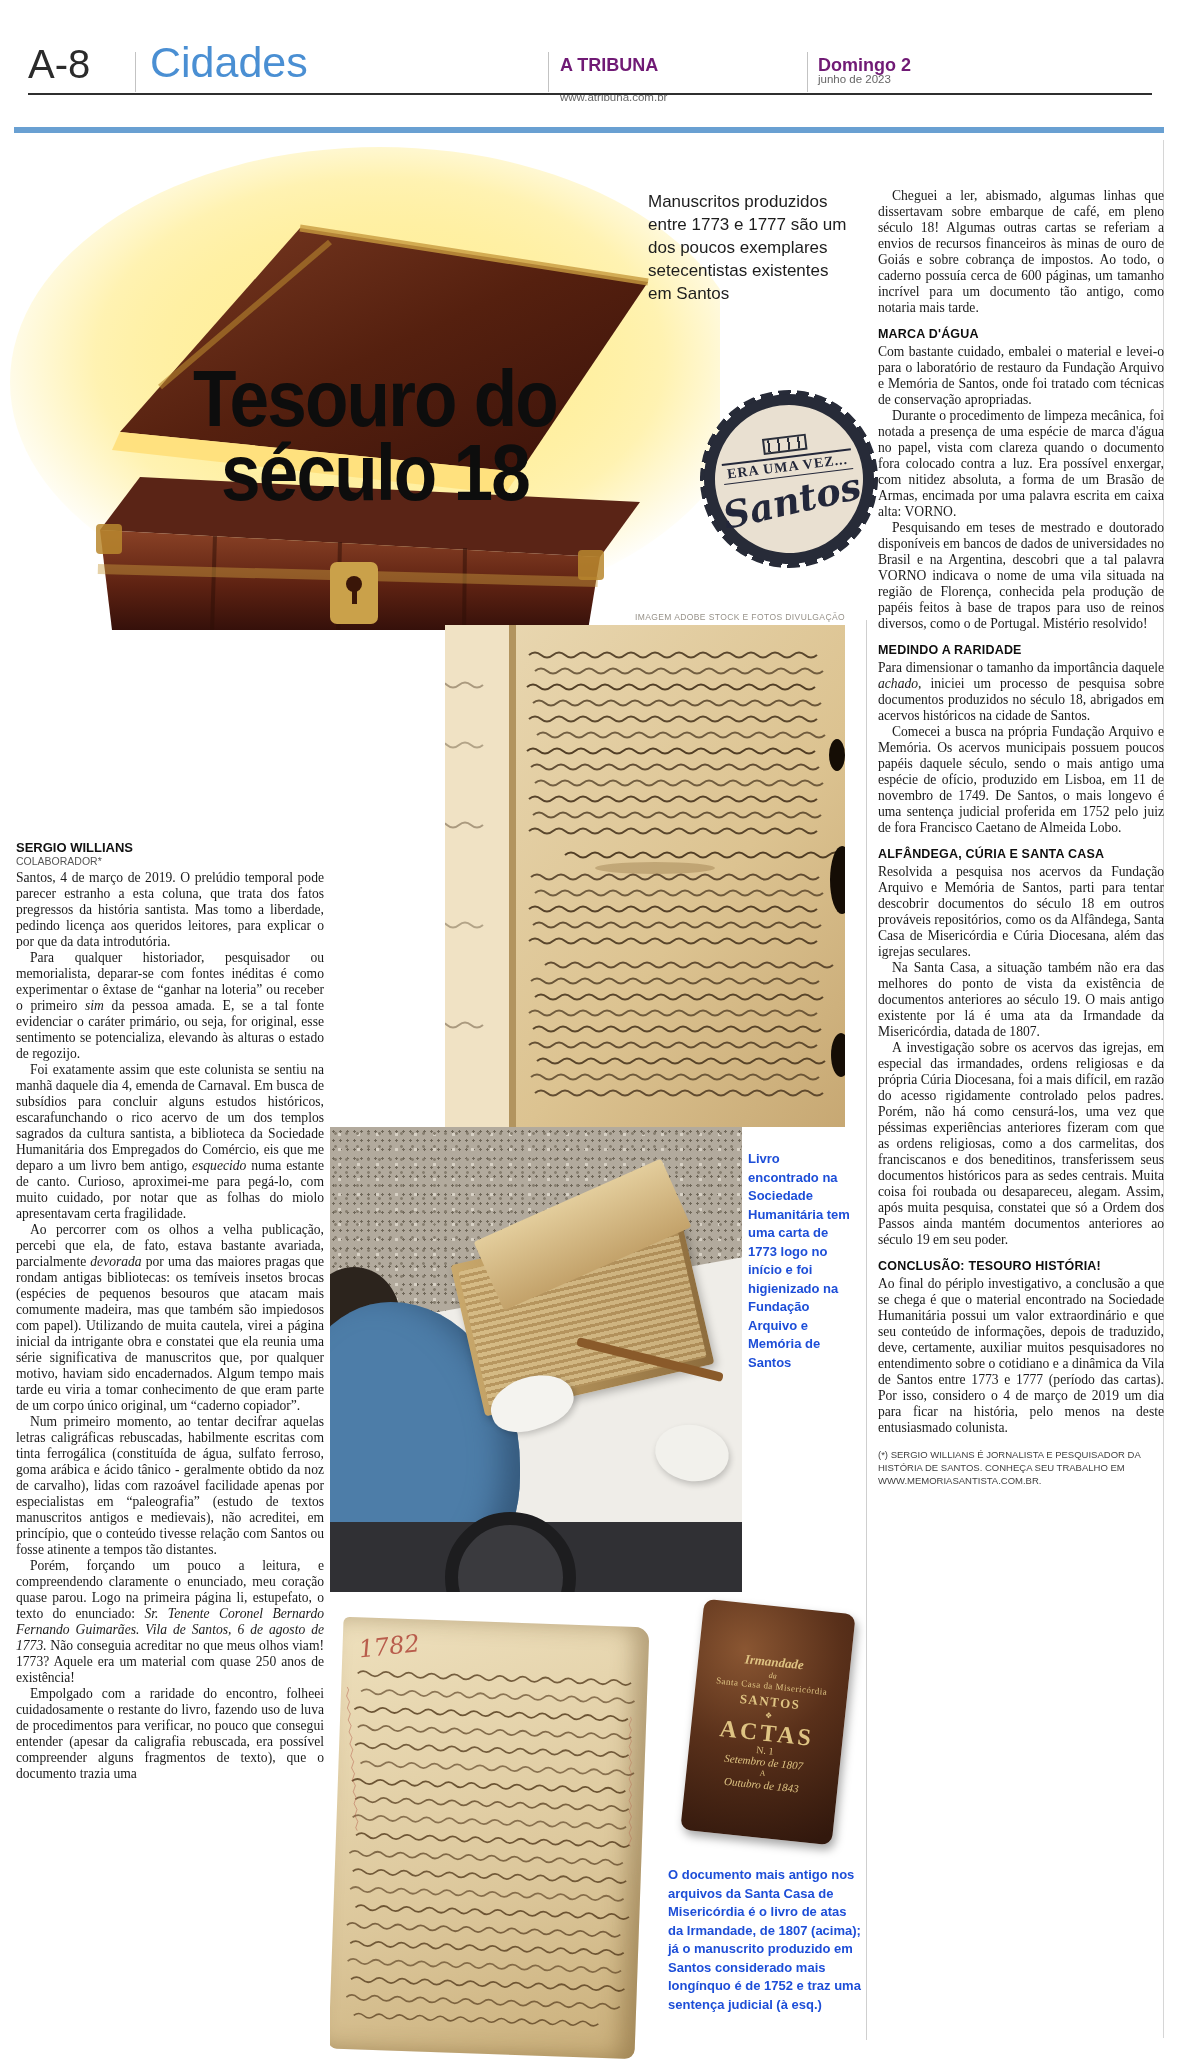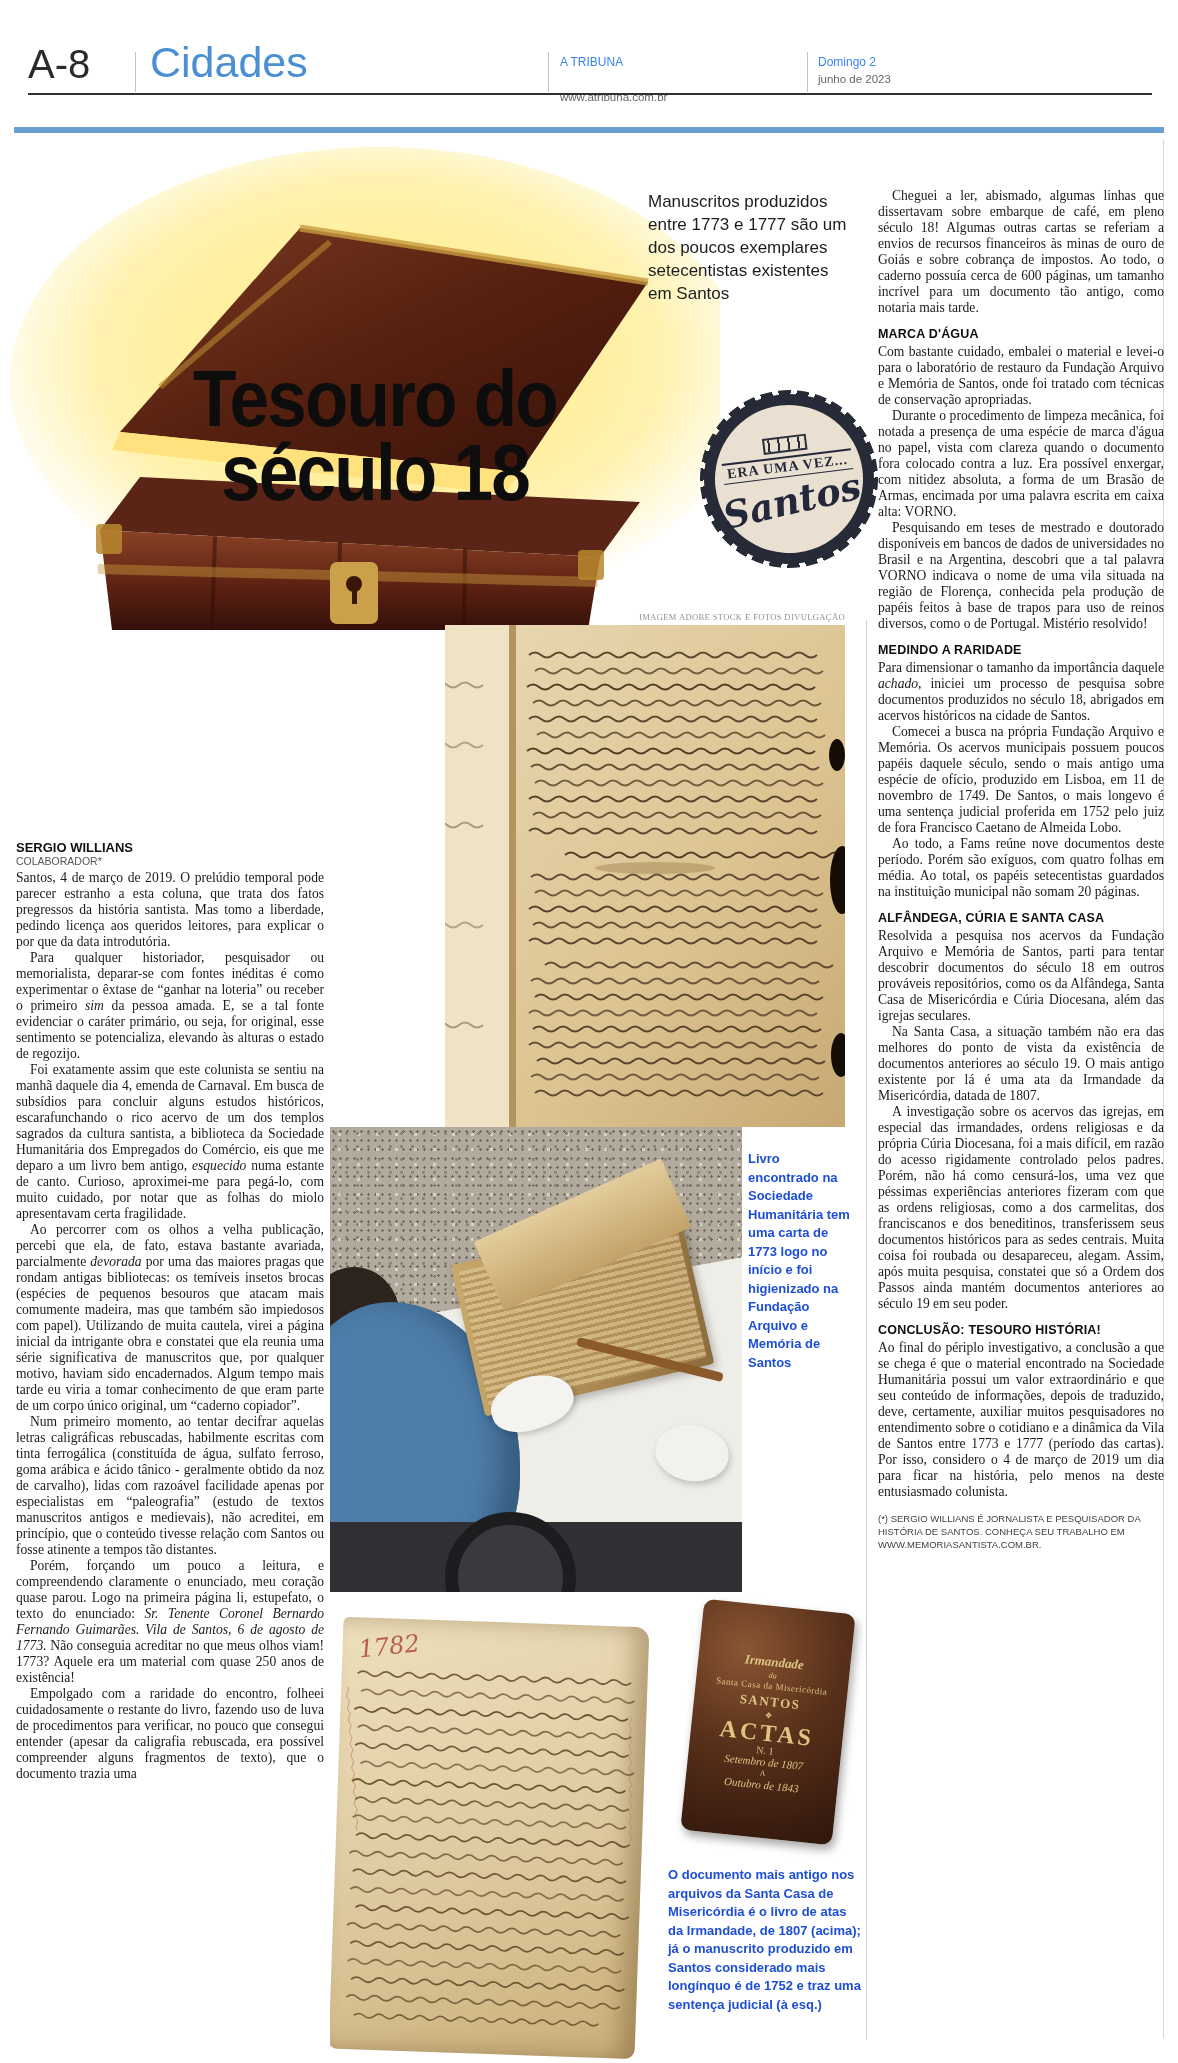--- a/index.html
+++ b/index.html
@@ -3,32 +3,32 @@
 <meta charset="utf-8">
 <style>
   html,body{margin:0;padding:0;background:#fff;}
   .page{position:relative;width:1178px;height:2063px;background:#fff;overflow:hidden;
         font-family:"Liberation Serif",serif;color:#1a1a1a;}
   .abs{position:absolute;}
   
   .hdr-page{left:28px;top:42px;font-family:"Liberation Sans",sans-serif;font-size:40px;color:#2b2b2b;}
   .hdr-sec{left:150px;top:38px;font-family:"Liberation Sans",sans-serif;font-size:43px;color:#4a8fd3;}
   .hdr-div{top:52px;width:1px;height:40px;background:#c3c3c3;}
-  .hdr-small-b{font-family:"Liberation Sans",sans-serif;font-size:12px;font-weight:normal;color:#3b82f6;}
+  .hdr-small-b{font-family:"Liberation Sans",sans-serif;font-size:18px;font-weight:bold;color:#701a75;}
   .hdr-small-g{font-family:"Liberation Sans",sans-serif;font-size:11.5px;color:#666;}
   .rule-top{left:28px;top:93px;width:1124px;height:2px;background:#2f2f2f;}
   .blue-bar{left:14px;top:127px;width:1150px;height:6px;}
   
   .chest-svg{left:0;top:132px;}
   .headline{left:70px;top:362px;width:610px;text-align:center;z-index:3;
             font-family:"Liberation Sans",sans-serif;font-weight:bold;color:#0d0d0d;}
   .headline .hl{font-size:79px;line-height:74px;letter-spacing:-2px;transform:scaleX(.9);}
   .deck{left:648px;top:190px;width:208px;font-family:"Liberation Sans",sans-serif;
         font-size:17px;line-height:23px;color:#1d1d1d;z-index:3;}
-  .credit{left:545px;top:612px;width:300px;text-align:right;font-family:Liberation Serif, serif;
+  .credit{left:545px;top:612px;width:300px;text-align:right;font-family:Liberation Sans, sans-serif;
           font-size:8.5px;letter-spacing:.4px;color:#979289;z-index:4;}
   
   .stamp{left:700px;top:390px;width:178px;height:178px;border-radius:50%;z-index:4;
          transform:rotate(-7deg);
          background:repeating-conic-gradient(#272b38 0deg 8deg,rgba(255,255,255,0) 8deg 12deg);}
   .stamp-ring{position:absolute;inset:4px;border-radius:50%;background:#272b38;}
   .stamp-face{position:absolute;inset:15px;border-radius:50%;background:#e9e0d1;
               display:flex;flex-direction:column;align-items:center;justify-content:center;}
   .film{width:40px;height:12px;border:2px solid #2a2e3a;margin-bottom:4px;
         background:repeating-linear-gradient(90deg,#e9e0d1 0 3px,#2a2e3a 3px 5px,#e9e0d1 5px 10px);}
@@ -313,21 +313,20 @@
     <p class="body ind">Cheguei a ler, abismado, algumas linhas que dissertavam sobre embarque de café, em pleno século 18! Algumas outras cartas se referiam a envios de recursos financeiros às minas de ouro de Goiás e sobre cobrança de impostos. Ao todo, o caderno possuía cerca de 600 páginas, um tamanho incrível para um documento tão antigo, como notaria mais tarde.</p>
 
     <div class="sec-h">MARCA D'ÁGUA</div>
     <p class="body">Com bastante cuidado, embalei o material e levei-o para o laboratório de restauro da Fundação Arquivo e Memória de Santos, onde foi tratado com técnicas de conservação apropriadas.</p>
     <p class="body ind">Durante o procedimento de limpeza mecânica, foi notada a presença de uma espécie de marca d'água no papel, vista com clareza quando o documento fora colocado contra a luz. Era possível enxergar, com nitidez absoluta, a forma de um Brasão de Armas, encimada por uma palavra escrita em caixa alta: VORNO.</p>
     <p class="body ind">Pesquisando em teses de mestrado e doutorado disponíveis em bancos de dados de universidades no Brasil e na Argentina, descobri que a tal palavra VORNO indicava o nome de uma vila situada na região de Florença, conhecida pela produção de papéis feitos à base de trapos para uso de reinos diversos, como o de Portugal. Mistério resolvido!</p>
 
     <div class="sec-h">MEDINDO A RARIDADE</div>
     <p class="body">Para dimensionar o tamanho da importância daquele <i>achado</i>, iniciei um processo de pesquisa sobre documentos produzidos no século 18, abrigados em acervos históricos na cidade de Santos.</p>
     <p class="body ind">Comecei a busca na própria Fundação Arquivo e Memória. Os acervos municipais possuem poucos papéis daquele século, sendo o mais antigo uma espécie de ofício, produzido em Lisboa, em 11 de novembro de 1749. De Santos, o mais longevo é uma sentença judicial proferida em 1752 pelo juiz de fora Francisco Caetano de Almeida Lobo.</p>
-    <p class="body ind">Ao todo, a Fams reúne nove documentos deste período. Porém são exíguos, com quatro folhas em média. Ao total, os papéis setecentistas guardados na instituição municipal não somam 20 páginas.</p>
 
     <div class="sec-h">ALFÂNDEGA, CÚRIA E SANTA CASA</div>
     <p class="body">Resolvida a pesquisa nos acervos da Fundação Arquivo e Memória de Santos, parti para tentar descobrir documentos do século 18 em outros prováveis repositórios, como os da Alfândega, Santa Casa de Misericórdia e Cúria Diocesana, além das igrejas seculares.</p>
     <p class="body ind">Na Santa Casa, a situação também não era das melhores do ponto de vista da existência de documentos anteriores ao século 19. O mais antigo existente por lá é uma ata da Irmandade da Misericórdia, datada de 1807.</p>
     <p class="body ind">A investigação sobre os acervos das igrejas, em especial das irmandades, ordens religiosas e da própria Cúria Diocesana, foi a mais difícil, em razão do acesso rigidamente controlado pelos padres. Porém, não há como censurá-los, uma vez que péssimas experiências anteriores fizeram com que as ordens religiosas, como a dos carmelitas, dos franciscanos e dos beneditinos, transferissem seus documentos históricos para as sedes centrais. Muita coisa foi roubada ou desapareceu, alegam. Assim, após muita pesquisa, constatei que só a Ordem dos Passos ainda mantém documentos anteriores ao século 19 em seu poder.</p>
 
     <div class="sec-h">CONCLUSÃO: TESOURO HISTÓRIA!</div>
     <p class="body">Ao final do périplo investigativo, a conclusão a que se chega é que o material encontrado na Sociedade Humanitária possui um valor extraordinário e que seu conteúdo de informações, depois de traduzido, deve, certamente, auxiliar muitos pesquisadores no entendimento sobre o cotidiano e a dinâmica da Vila de Santos entre 1773 e 1777 (período das cartas). Por isso, considero o 4 de março de 2019 um dia para ficar na história, pelo menos na deste entusiasmado colunista.</p>
 
     <div class="footnote">(*) SERGIO WILLIANS É JORNALISTA E PESQUISADOR DA HISTÓRIA DE SANTOS. CONHEÇA SEU TRABALHO EM WWW.MEMORIASANTISTA.COM.BR.</div>

